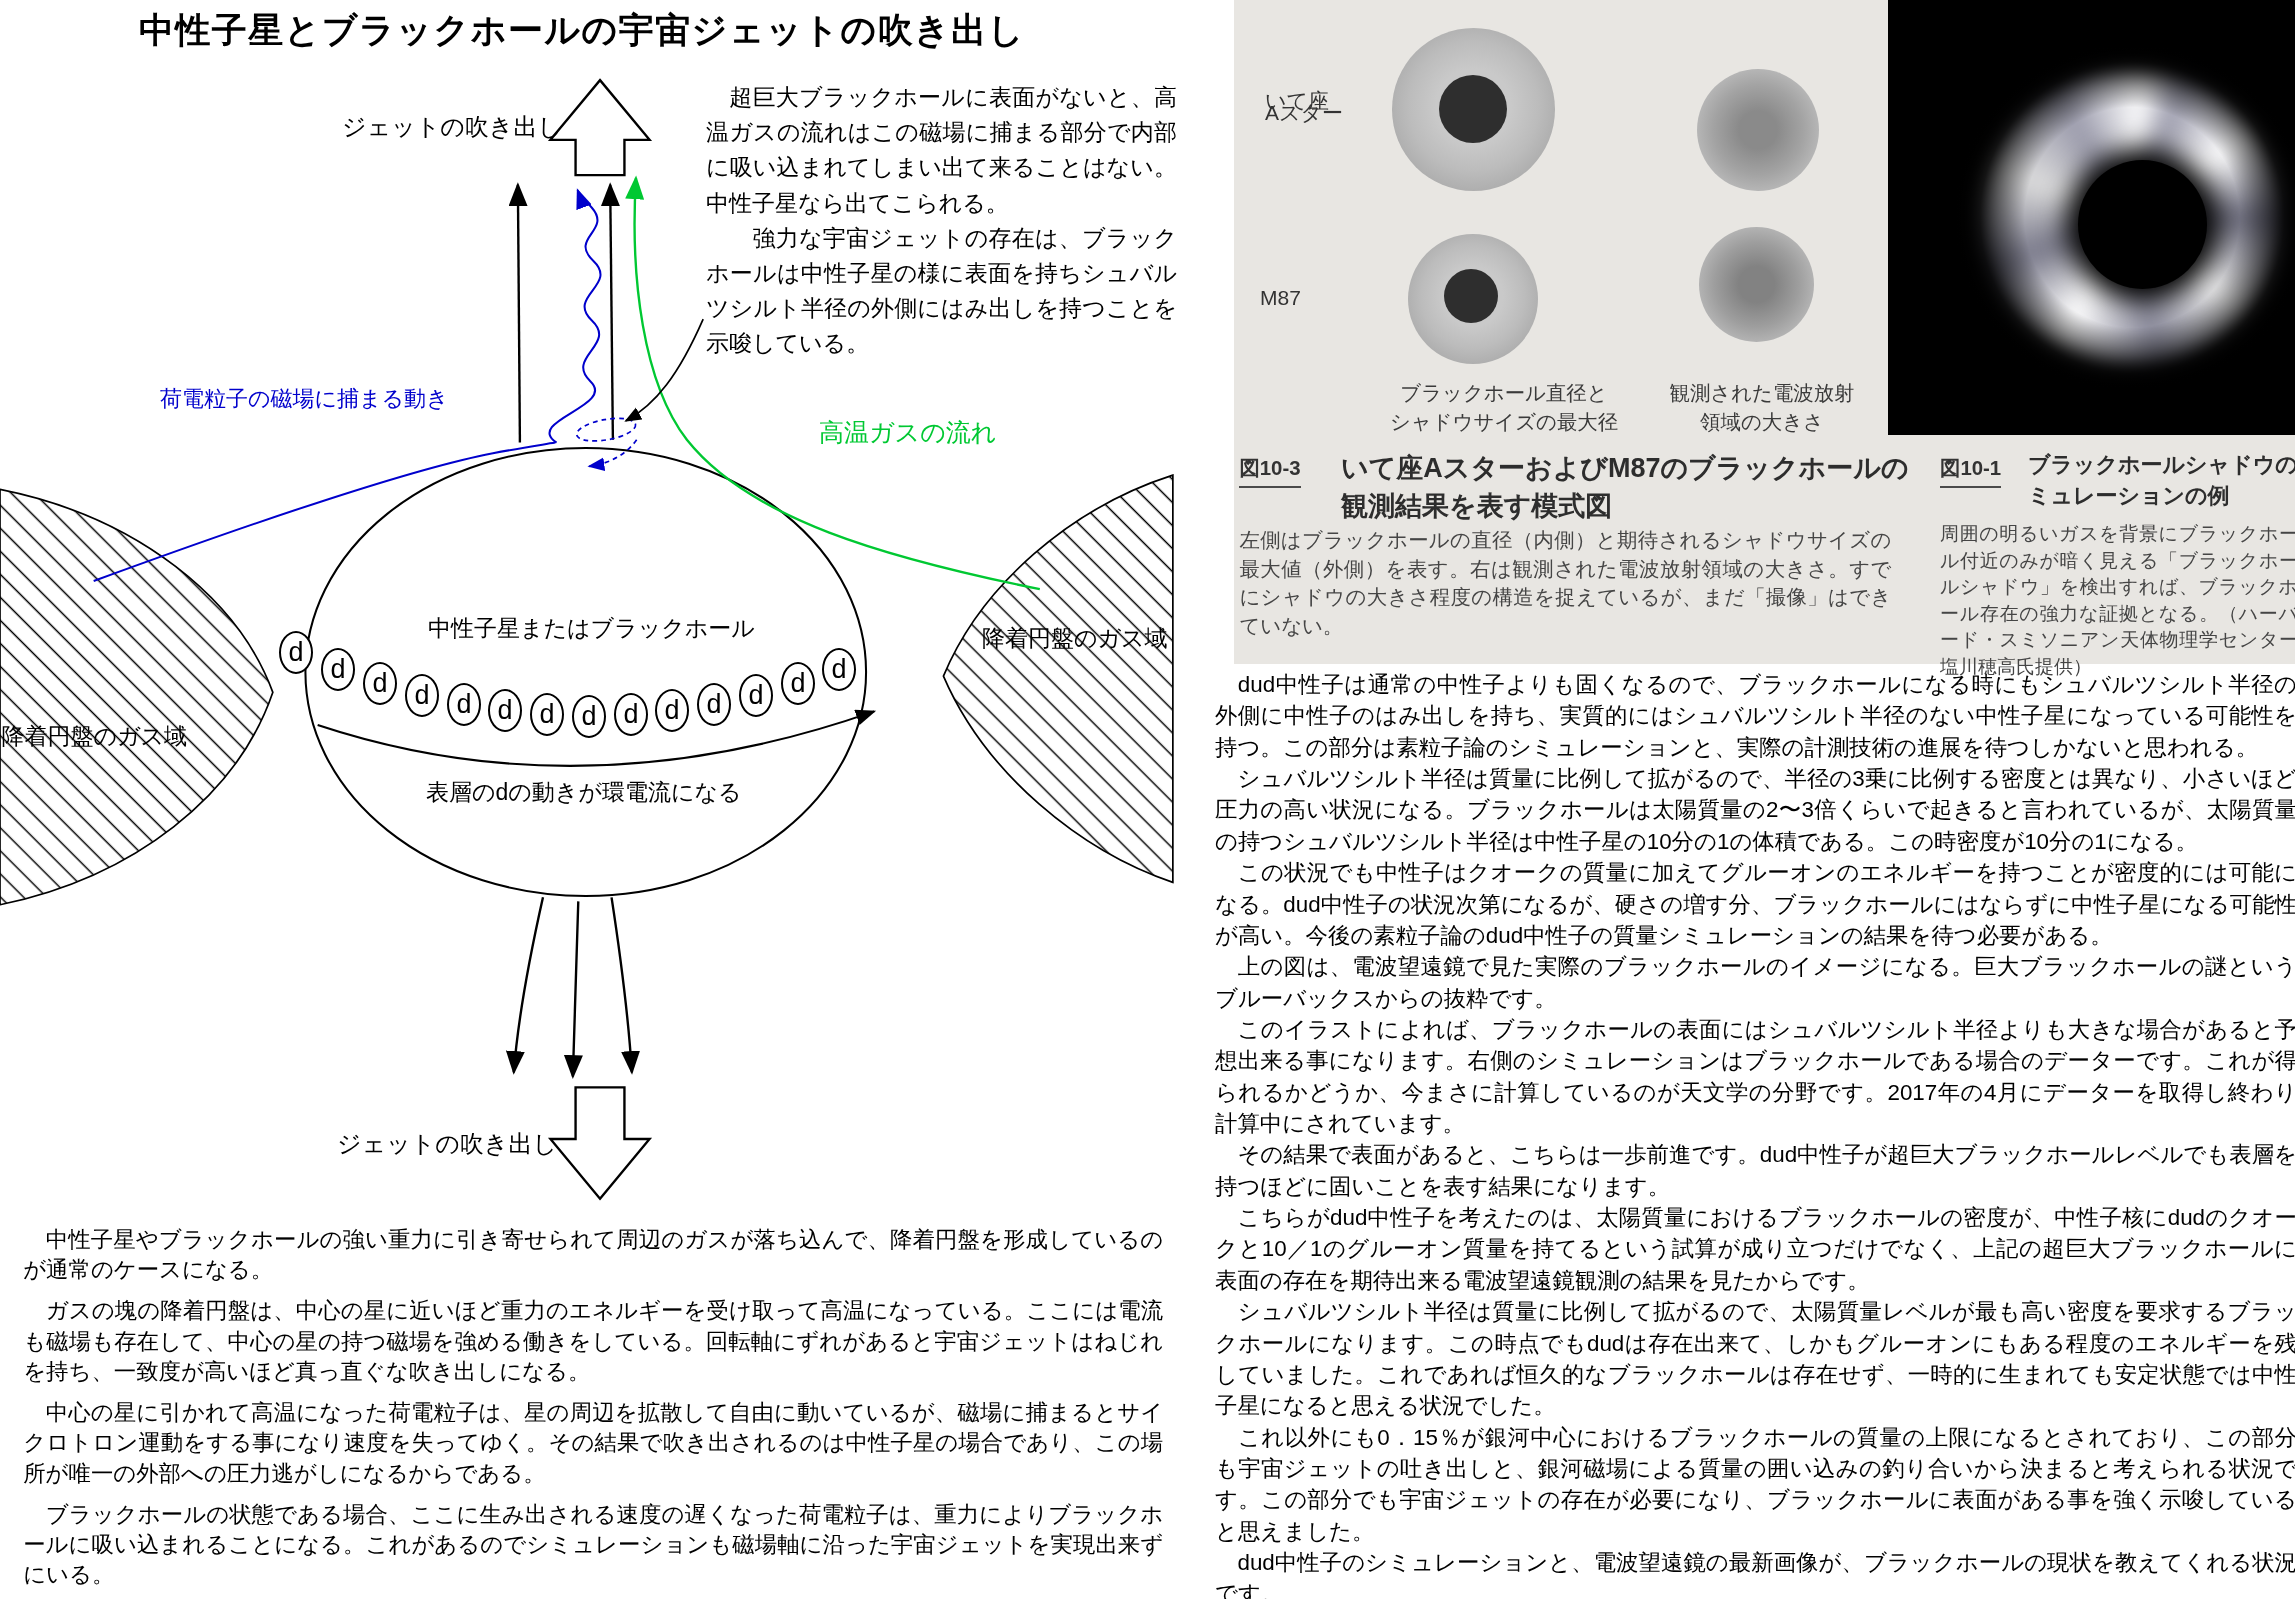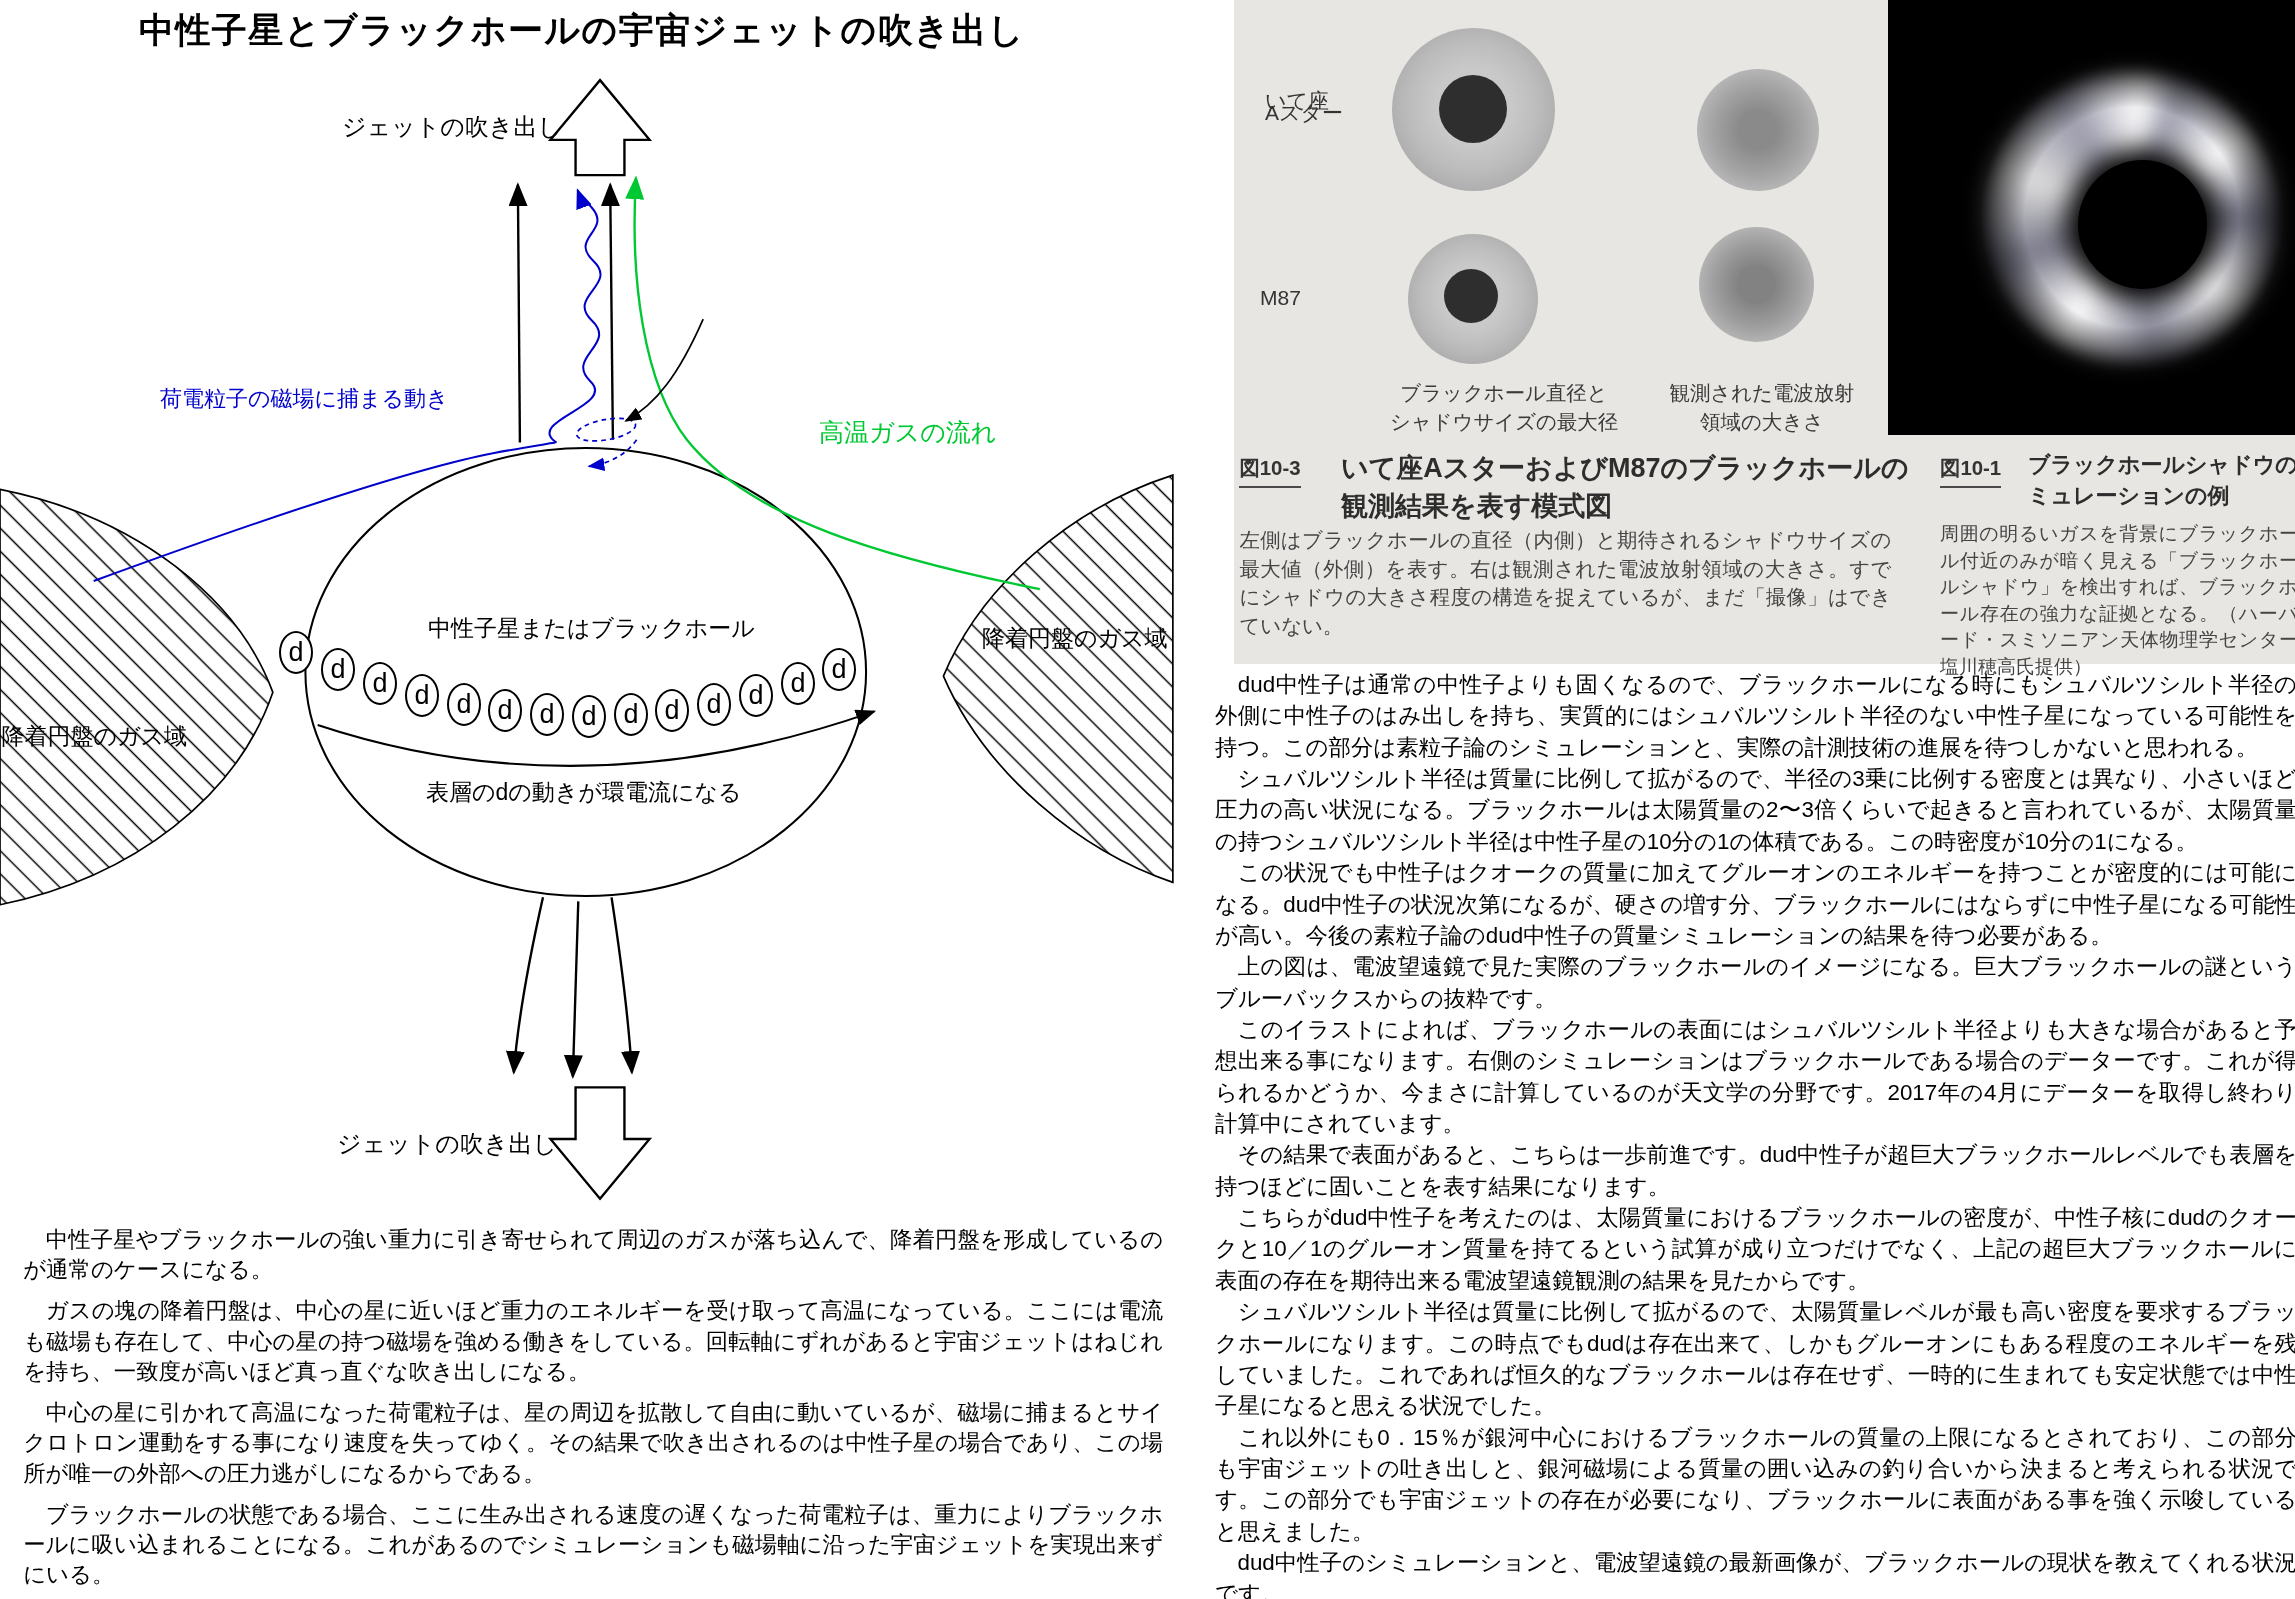--- a/index.html
+++ b/index.html
@@ -111,20 +111,24 @@
   <span class="d-circle" style="left:488px;top:689px">d</span>
   <span class="d-circle" style="left:530px;top:693px">d</span>
   <span class="d-circle" style="left:572px;top:695px">d</span>
   <span class="d-circle" style="left:614px;top:693px">d</span>
   <span class="d-circle" style="left:655px;top:689px">d</span>
   <span class="d-circle" style="left:697px;top:683px">d</span>
   <span class="d-circle" style="left:739px;top:674px">d</span>
   <span class="d-circle" style="left:781px;top:662px">d</span>
   <span class="d-circle" style="left:822px;top:648px">d</span>
 
+  <div class="abs" id="note-block">
+    <p>　超巨大ブラックホールに表面がないと、高温ガスの流れはこの磁場に捕まる部分で内部に吸い込まれてしまい出て来ることはない。中性子星なら出てこられる。</p>
+    <p>　　強力な宇宙ジェットの存在は、ブラックホールは中性子星の様に表面を持ちシュバルツシルト半径の外側にはみ出しを持つことを示唆している。</p>
+  </div>
 
   <div class="abs" id="left-body">
     <p>　中性子星やブラックホールの強い重力に引き寄せられて周辺のガスが落ち込んで、降着円盤を形成しているのが通常のケースになる。</p>
     <p>　ガスの塊の降着円盤は、中心の星に近いほど重力のエネルギーを受け取って高温になっている。ここには電流も磁場も存在して、中心の星の持つ磁場を強める働きをしている。回転軸にずれがあると宇宙ジェットはねじれを持ち、一致度が高いほど真っ直ぐな吹き出しになる。</p>
     <p>　中心の星に引かれて高温になった荷電粒子は、星の周辺を拡散して自由に動いているが、磁場に捕まるとサイクロトロン運動をする事になり速度を失ってゆく。その結果で吹き出されるのは中性子星の場合であり、この場所が唯一の外部への圧力逃がしになるからである。</p>
     <p>　ブラックホールの状態である場合、ここに生み出される速度の遅くなった荷電粒子は、重力によりブラックホールに吸い込まれることになる。これがあるのでシミュレーションも磁場軸に沿った宇宙ジェットを実現出来ずにいる。</p>
     <p>　現実は細くて強い宇宙ジェットの存在を示しており、ブラックホールは表面を持つ中性子星である可能性を持つと思われる。</p>
   </div>
 
   <div class="abs" id="scan-panel">

